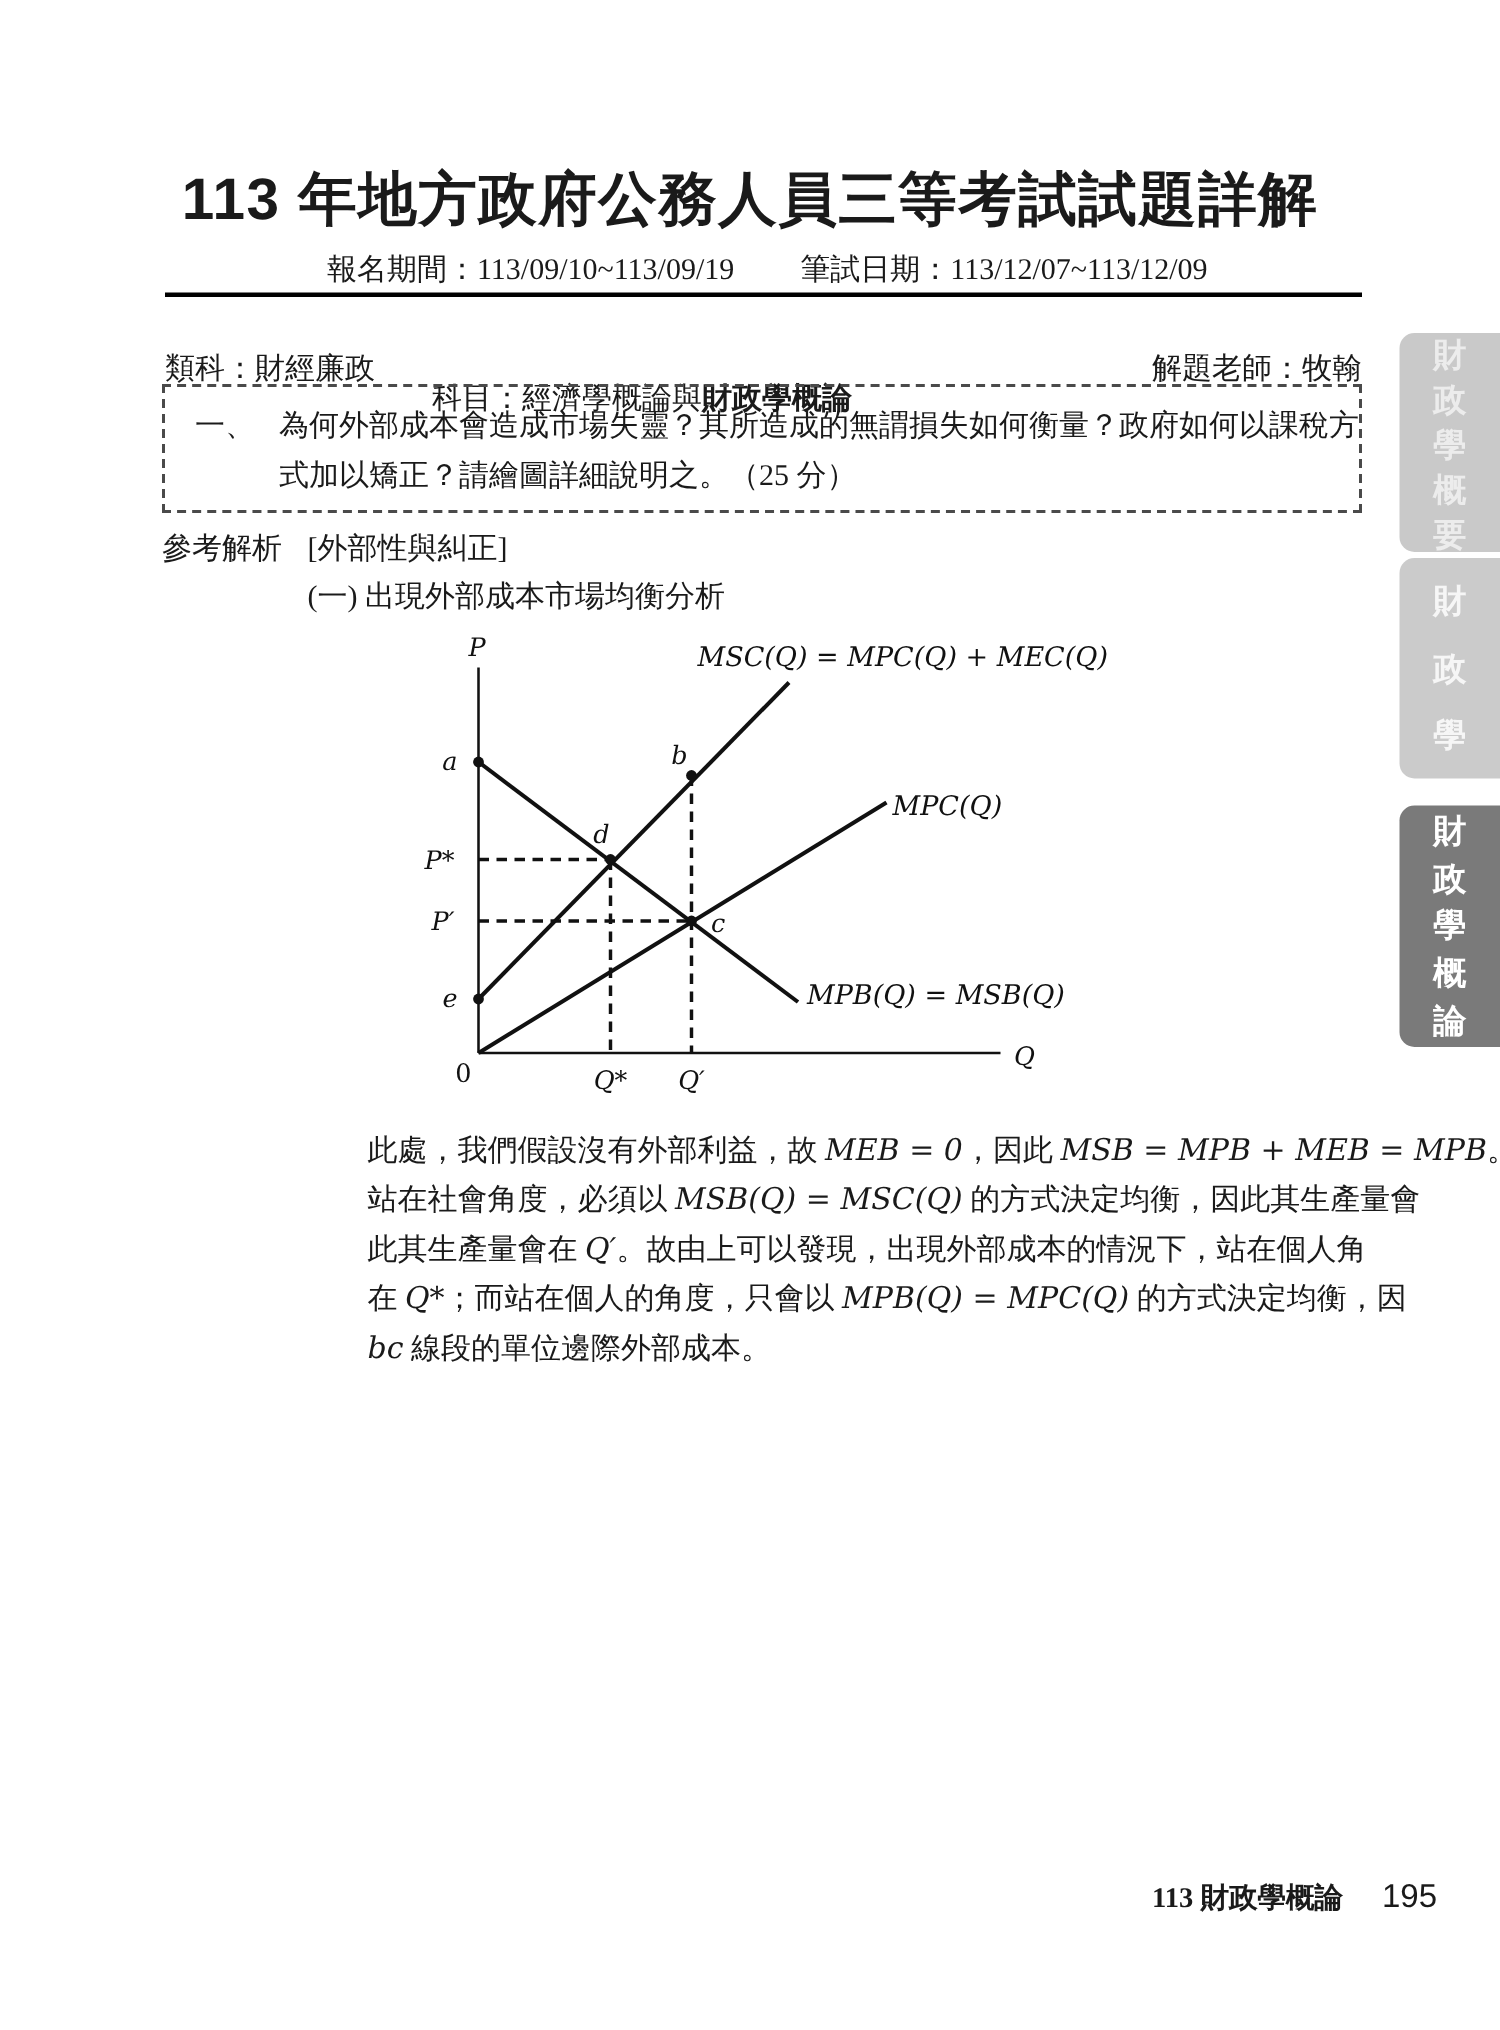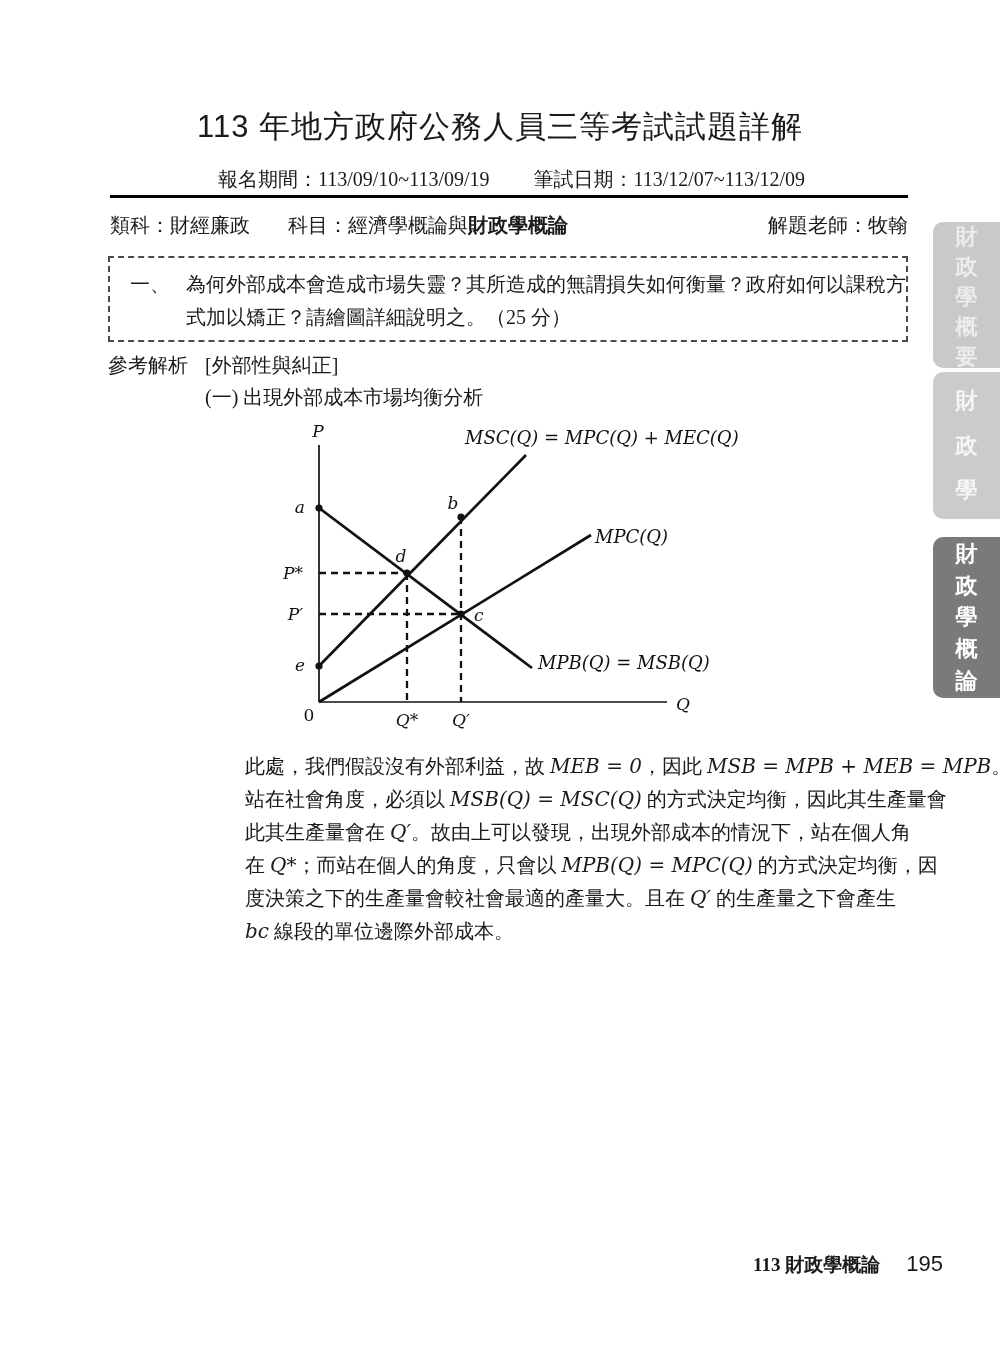--- a/index.html
+++ b/index.html
@@ -3,29 +3,29 @@
 <meta charset="utf-8">
 <style>
   * { margin:0; padding:0; box-sizing:border-box; }
   html,body { background:#ffffff; }
   body { font-family:"Liberation Serif", serif; color:#1a1a1a; }
   .page { position:relative; width:1000px; height:1353px; background:#fff; overflow:hidden; }
 
   .abs { position:absolute; }
 
   .title { top:106px; left:0; width:1000px; text-align:center;
-           font-size:31px; font-weight:400; letter-spacing:1px;
+           font-size:39px; font-weight:700; letter-spacing:1px;
            font-family:"Liberation Sans", sans-serif; }
   .subtitle { top:166px; left:0; width:1000px; text-align:center; font-size:20px;padding-left:23px; }
   .subtitle .gap { display:inline-block; width:44px; }
 
   .rule { top:195px; left:110px; width:798px; height:3px; background:#000; }
 
   .meta { top:212px; left:110px; width:798px; font-size:20px; display:flex; align-items:center; }
-  .meta .subject { margin-left:38px; }
+  .meta .subject { margin-left:38px;margin-top:40px; }
   .meta .bold { font-weight:700; font-family:"Liberation Sans", sans-serif; }
   .meta .teacher { margin-left:auto; }
 
   .qbox { top:256px; left:108px; width:800px; height:86px; border:2px dashed #4a4a4a;
           padding:10px 16px 0 20px; display:flex; font-size:20px; line-height:33px; }
   .qbox .qnum { flex:0 0 56px; }
   .qbox .qtext div { white-space:nowrap; }
 
   .analysis-label { top:352px; left:108px; font-size:20px; font-weight:400;
                     font-family:"Liberation Sans", sans-serif; }
@@ -39,21 +39,21 @@
   .diagram line, .diagram path { stroke:#111; fill:none; }
   .axis { stroke-width:1.7px; }
   .curve { stroke-width:2.7px; }
   .dash { stroke-width:2.3px; stroke-dasharray:7 5; }
   .dot { fill:#111; stroke:none; }
 
   .para { top:750px; left:245px; width:690px; font-size:20px; }
   .para .pline { line-height:33px; height:33px; white-space:nowrap; }
   .para i.m { font-family:"DejaVu Serif", serif; font-style:italic; }
 
-  .footer { top:1251px; left:0; width:943px; text-align:right; font-size:19px; }
+  .footer { top:1251px; left:15px; width:943px; text-align:right; font-size:19px; }
   .footer .book { font-weight:700; }
   .footer .pagenum { font-size:22px; font-weight:400; margin-left:26px;
                      font-family:"Liberation Sans", sans-serif; }
 
   .vtab { position:absolute; left:933px; width:67px; border-radius:10px 0 0 10px;
           font-family:"Liberation Sans", sans-serif; font-weight:700; font-size:22px; }
   .vtab .vtab-label { height:100%; width:100%; display:flex; flex-direction:column;
           justify-content:space-evenly; align-items:center; }
   .vtab1 { top:222px; height:146px; background:#c9c9c9; color:#ececec; }
   .vtab2 { top:372px; height:147px; background:#cbcbcb; color:#f6f6f6; }
@@ -128,21 +128,20 @@
     <text x="53" y="207" text-anchor="end">P′</text>
     <text x="157" y="313" text-anchor="middle">Q*</text>
     <text x="211" y="313" text-anchor="middle">Q′</text>
   </svg>
 
   <div class="abs para">
     <div class="pline">此處，我們假設沒有外部利益，故 <i class="m">MEB = 0</i>，因此 <i class="m">MSB = MPB + MEB = MPB</i>。</div>
     <div class="pline">站在社會角度，必須以 <i class="m">MSB(Q) = MSC(Q)</i> 的方式決定均衡，因此其生產量會</div>
     <div class="pline">此其生產量會在 <i class="m">Q′</i>。故由上可以發現，出現外部成本的情況下，站在個人角</div>
     <div class="pline">在 <i class="m">Q*</i>；而站在個人的角度，只會以 <i class="m">MPB(Q) = MPC(Q)</i> 的方式決定均衡，因</div>
-    <div class="pline">度決策之下的生產量會較社會最適的產量大。且在 <i class="m">Q′</i> 的生產量之下會產生</div>
     <div class="pline"><i class="m">bc</i> 線段的單位邊際外部成本。</div>
   </div>
 
   <div class="vtab vtab1">
     <div class="vtab-label">
         <span>財</span>
         <span>政</span>
         <span>學</span>
         <span>概</span>
         <span>要</span>

